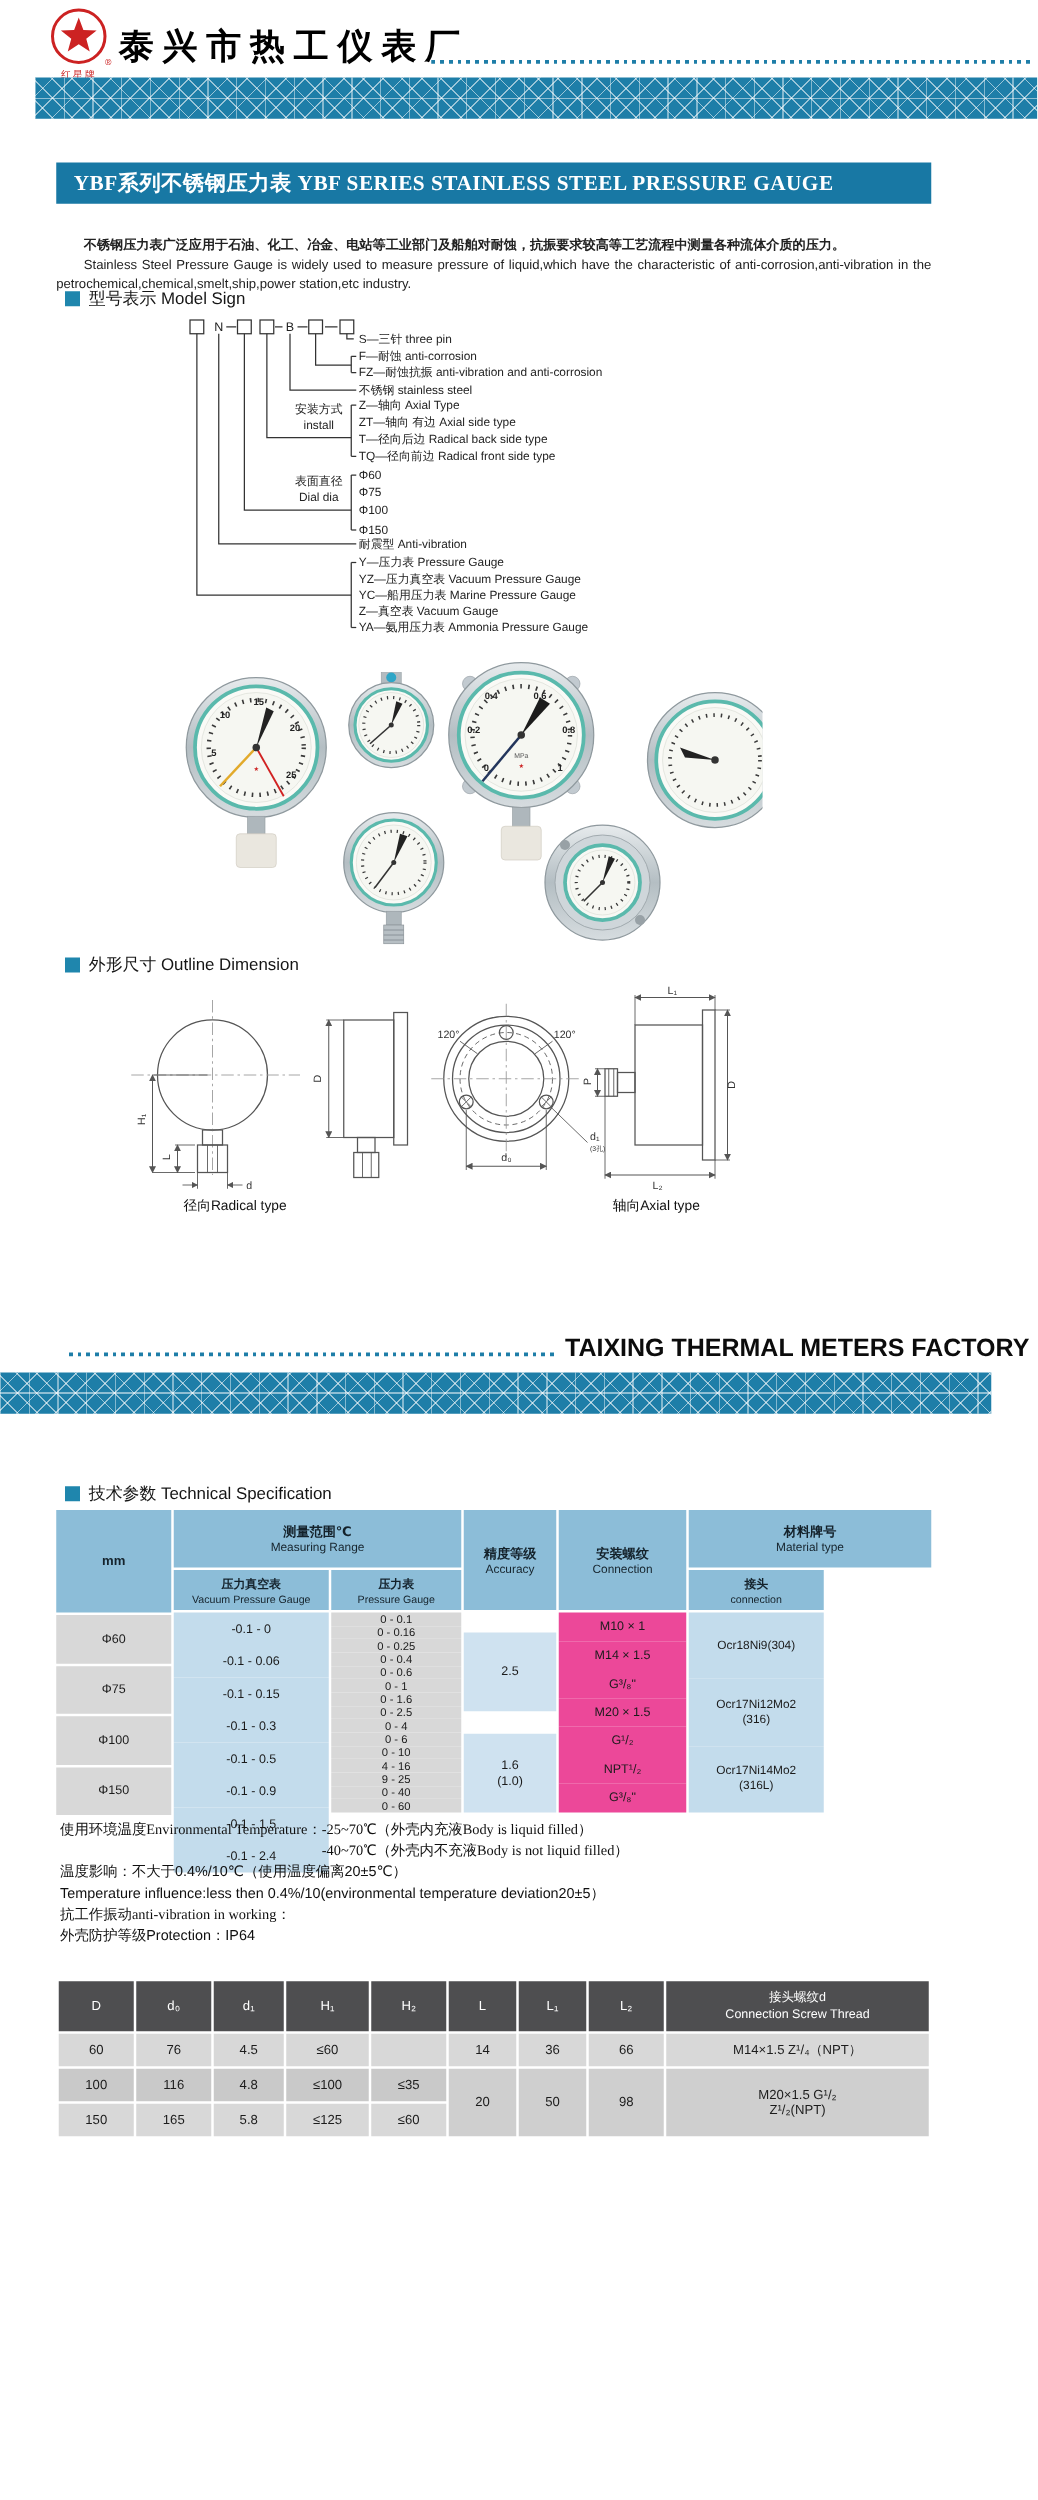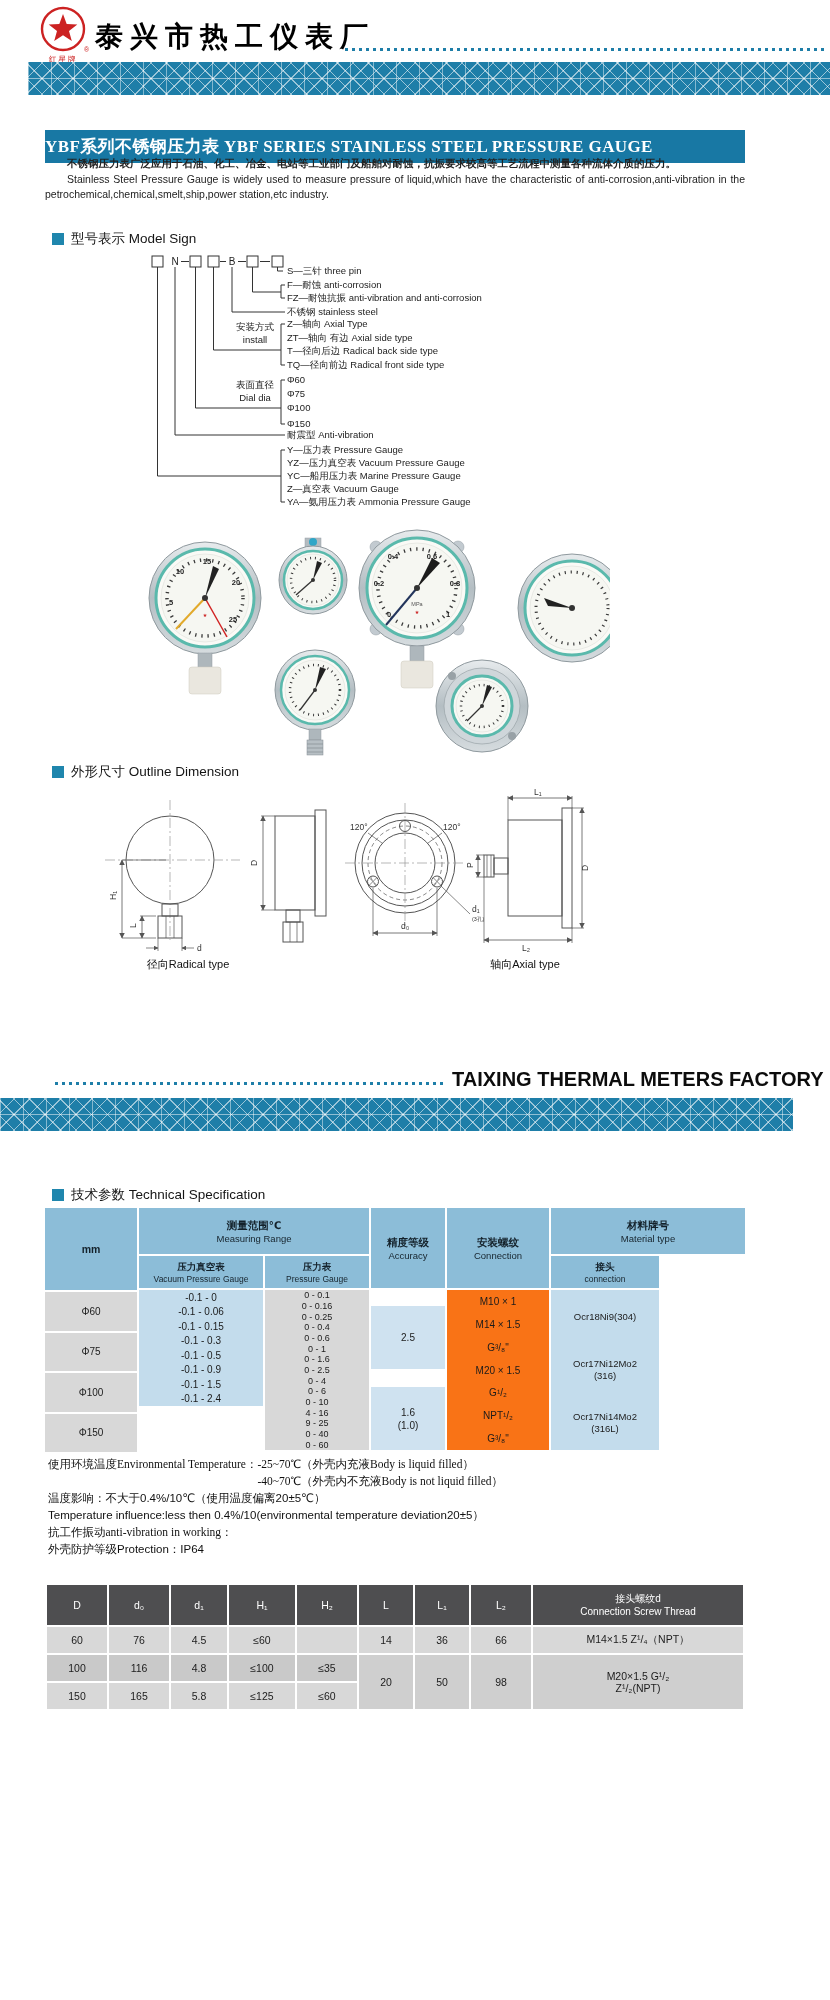--- a/index.html
+++ b/index.html
@@ -18,41 +18,41 @@
   .dotline{position:absolute;height:3px;
     background-image:repeating-linear-gradient(90deg,#1e7ea8 0 3px, transparent 3px 7px);}
 
   .factory-name{position:absolute;left:95px;top:18px;font-size:28px;font-weight:bold;
     letter-spacing:7px;color:#000;}
   .factory-en{position:absolute;left:452px;top:1068px;font-size:20px;font-weight:bold;
     color:#0c0c0c;letter-spacing:0px;}
 
   .title-banner{position:absolute;left:45px;top:130px;width:700px;height:33px;background:#1878a4;
     color:#fff;font-family:"Liberation Serif","DejaVu Serif",serif;font-weight:bold;font-size:17px;
-    line-height:33px;box-sizing:border-box;letter-spacing:.4px;}
-
-  .intro{position:absolute;left:45px;top:156px;width:700px;font-size:10.5px;line-height:15.5px;color:#222;}
+    line-height:33px;padding-left:14px;box-sizing:border-box;letter-spacing:.4px;}
+
+  .intro{position:absolute;left:45px;top:189px;width:700px;font-size:10.5px;line-height:15.5px;color:#222;}
   .intro .cn{font-weight:bold;text-indent:22px;margin:0;}
   .intro .en{margin:0;text-indent:22px;text-align:justify;}
 
   .sec-head{position:absolute;display:flex;align-items:center;gap:7px;font-size:13.5px;color:#151515;}
   .sq{width:12px;height:12px;background:#1f86ad;flex:0 0 auto;}
 
   
   .spec{display:flex;gap:2px;background:#fff;}
   .hcell{background:#8cbdd8;display:flex;flex-direction:column;justify-content:center;
     align-items:center;text-align:center;box-sizing:border-box;}
   .hcn{font-size:10.5px;font-weight:bold;color:#14222b;}
   .hen{font-size:9.5px;color:#16242d;}
   .hen.s{font-size:8.5px;}
   .dstack{display:flex;flex-direction:column;box-sizing:border-box;}
   .g2{gap:2px;}
   .f1{flex:1;}
   .dcell{display:flex;align-items:center;justify-content:center;font-size:10px;color:#1b1b1b;}
-  .bg-g{background:#d8d8d8;} .bg-b{background:#c3dcec;} .bg-b2{background:#cfe2f0;margin-top:16px;} .bg-w{background:#f97316;}
+  .bg-g{background:#d8d8d8;} .bg-b{background:#c3dcec;} .bg-b2{background:#cfe2f0;margin-top:16px;} .bg-w{background:#ec4899;}
   .press .dcell{font-size:9px;}
   .two{flex-direction:column;line-height:13px;}
   .jcell{font-size:9.5px;line-height:12px;}
 
   
   .notes{position:absolute;left:48px;top:1456px;width:720px;font-size:11.5px;line-height:17px;color:#101010;}
   .nrow{display:flex;font-family:Liberation Serif, serif;}
   .ncol{display:flex;flex-direction:column;}
 
   
@@ -396,21 +396,21 @@
       <div class="hcell" style="height:46px;">
         <span class="hcn">测量范围℃</span>
         <span class="hen">Measuring Range</span>
       </div>
       <div style="display:flex;gap:2px;margin-top:2px;">
         <div style="width:124px;">
           <div class="hcell" style="height:32px;">
             <span class="hcn" style="font-size:9.5px;">压力真空表</span>
             <span class="hen s">Vacuum Pressure Gauge</span>
           </div>
-          <div class="dstack" style="height:116px;margin-top:2px;border-radius:17px;">
+          <div class="dstack" style="height:208px;margin-top:2px;border-radius:17px;">
             <div class="dcell bg-b f1">-0.1 - 0</div>
             <div class="dcell bg-b f1">-0.1 - 0.06</div>
             <div class="dcell bg-b f1">-0.1 - 0.15</div>
             <div class="dcell bg-b f1">-0.1 - 0.3</div>
             <div class="dcell bg-b f1">-0.1 - 0.5</div>
             <div class="dcell bg-b f1">-0.1 - 0.9</div>
             <div class="dcell bg-b f1">-0.1 - 1.5</div>
             <div class="dcell bg-b f1">-0.1 - 2.4</div>
           </div>
         </div>

